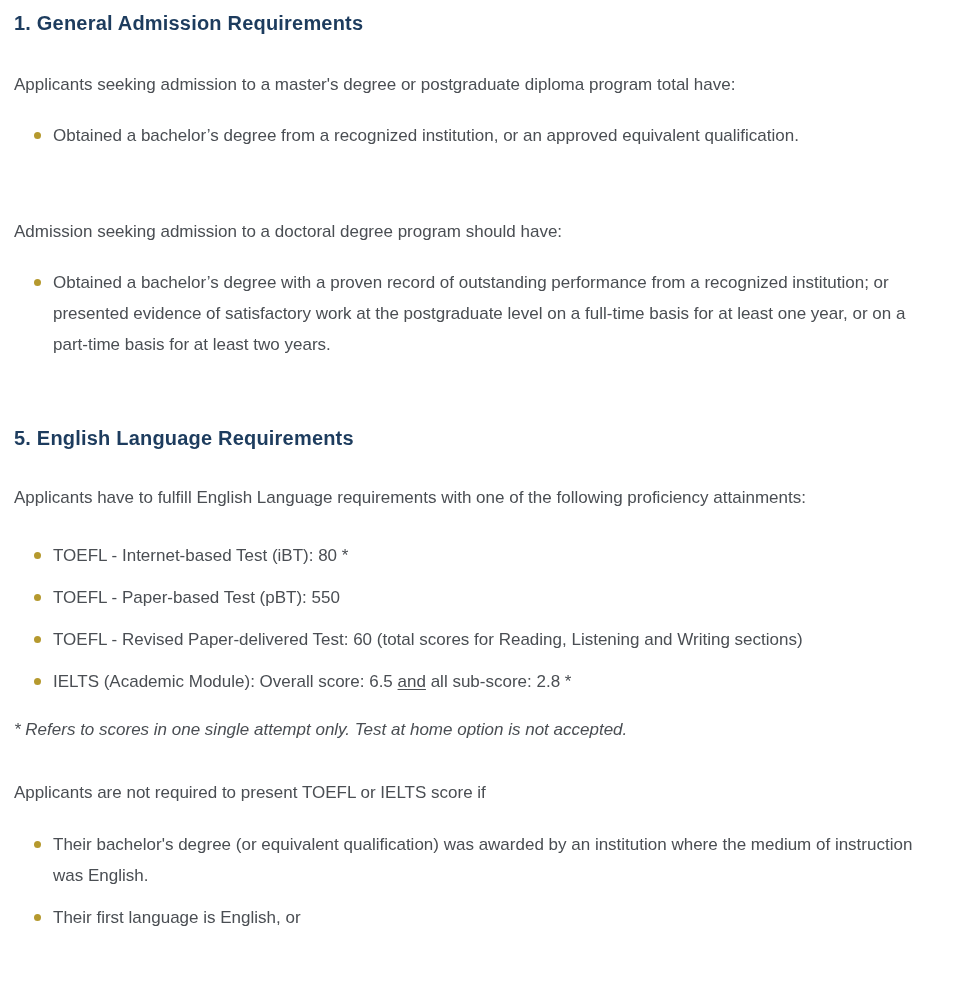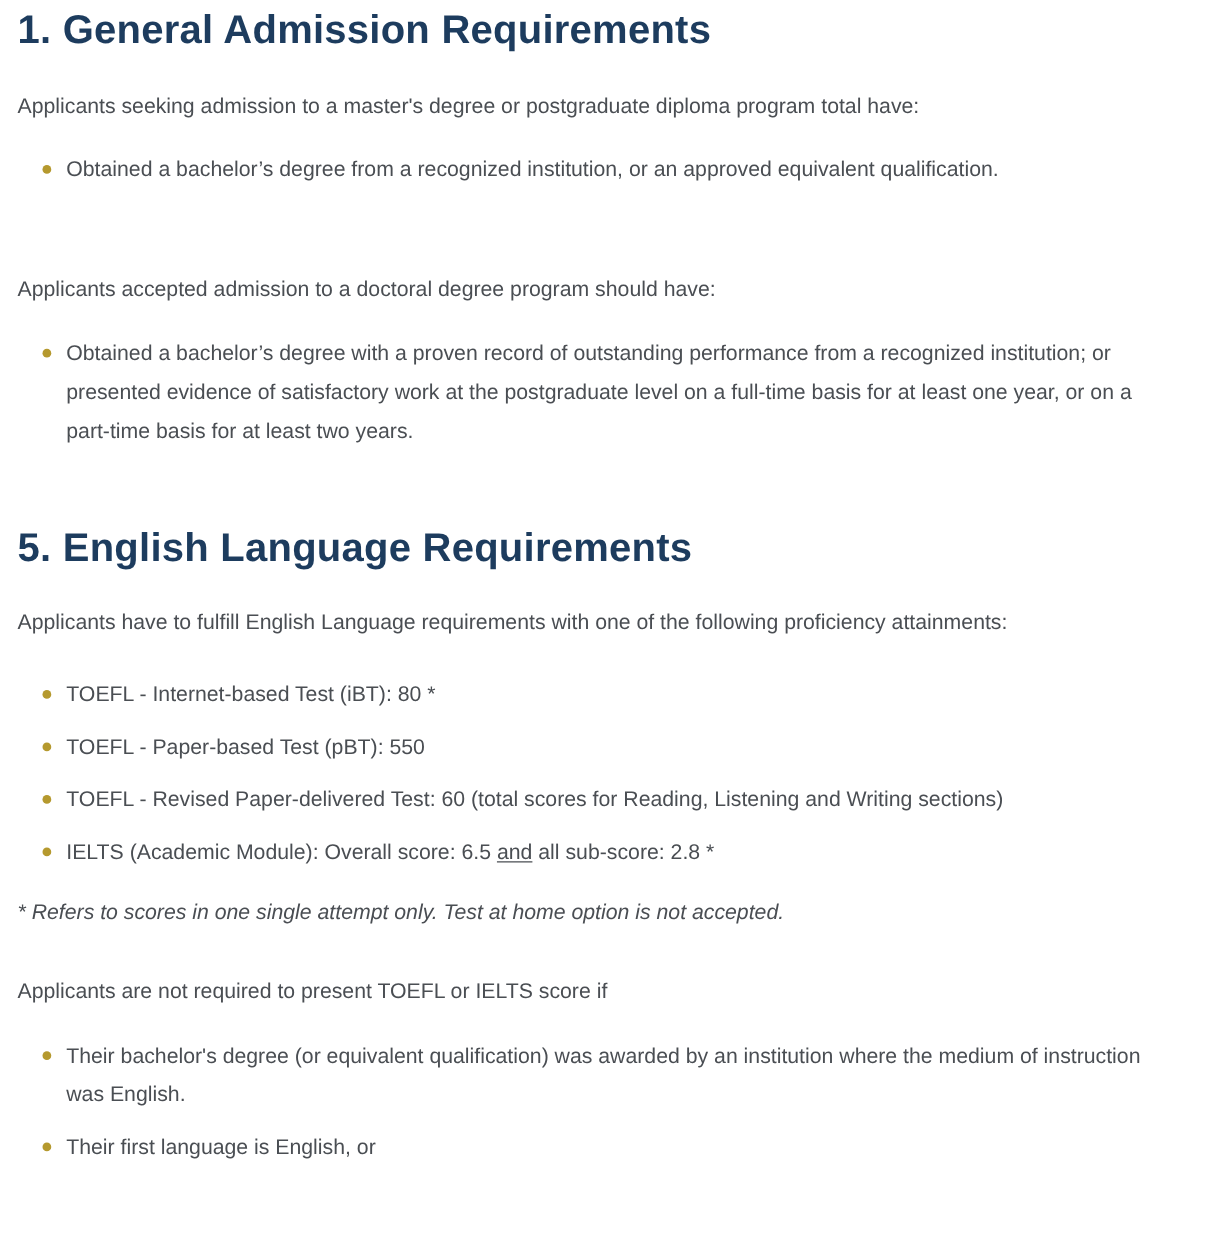--- a/index.html
+++ b/index.html
@@ -13,21 +13,21 @@
   }
   .page {
     width: 969px;
     min-height: 991px;
     padding: 6px 18px 12px 14px;
     background: #ffffff;
   }
   h1, h2 {
     margin: 0;
     color: #1d3c5e;
-    font-size: 32px;
+    font-size: 20px;
     line-height: 34px;
     font-weight: 700;
     letter-spacing: 0.2px;
   }
   p { margin: 0; }
   ul { list-style: none; margin: 16px; padding: 0; }
   li {
     position: relative;
     padding-left: 23px;
     margin-bottom: 11px;
@@ -66,21 +66,21 @@
 
   <p class="p-masters">Applicants seeking admission to a master's degree or postgraduate diploma program total have:</p>
 
   <ul class="list-masters">
     <li>
       <span class="dot"></span>
       <span>Obtained a bachelor’s degree from a recognized institution, or an approved equivalent qualification.</span>
     </li>
   </ul>
 
-  <p class="p-doctoral">Applicants accepted admission to a doctoral degree program should have:</p>
+  <p class="p-doctoral">Admission seeking admission to a doctoral degree program should have:</p>
 
   <ul class="list-doctoral">
     <li>
       <span class="dot"></span>
       <span>Obtained a bachelor’s degree with a proven record of outstanding performance from a recognized institution; or presented evidence of satisfactory work at the postgraduate level on a full-time basis for at least one year, or on a part-time basis for at least two years.</span>
     </li>
   </ul>
 
   <h2 class="h2-english">5. English Language Requirements</h2>
 

